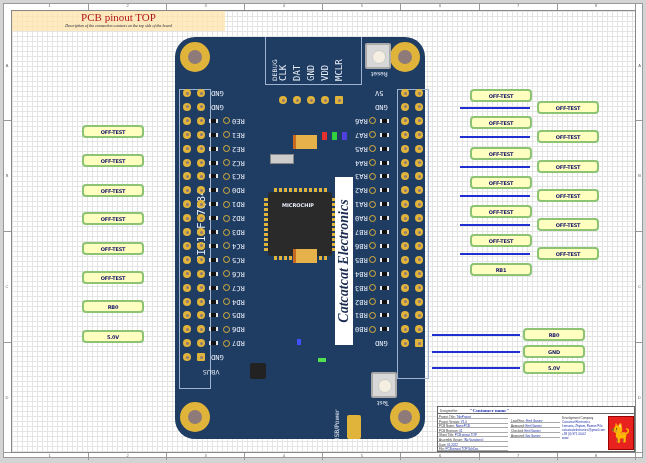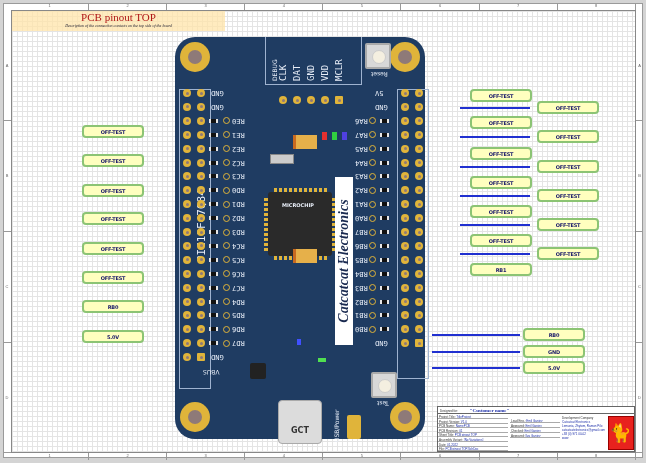--- a/index.html
+++ b/index.html
@@ -198,23 +198,20 @@
   <div class="cap" style="left:118px;top:98px"></div>
   <div class="cap" style="left:118px;top:212px"></div>
   <div style="position:absolute;left:95px;top:117px;width:24px;height:10px;background:#ccc;border:1px solid #888"></div>
   <div class="led" style="left:147px;top:95px;background:#e53030"></div>
   <div class="led" style="left:157px;top:95px;background:#30d040"></div>
   <div class="led" style="left:167px;top:95px;background:#5040e0"></div>
   <div class="led" style="left:143px;top:321px;width:8px;height:4px;background:#50e050"></div>
   <div class="led" style="left:122px;top:302px;width:4px;height:6px;background:#4050ff"></div>
   <div style="position:absolute;left:75px;top:326px;width:16px;height:16px;background:#222;border-radius:2px"></div>
 
-  <div id="usb">
-      <span>GCT</span>
-    </div>
   <div class="small" style="left:158px;top:405px;transform:rotate(-90deg);transform-origin:left top">USB/Power</div>
   <div style="position:absolute;left:172px;top:378px;width:14px;height:24px;background:#e0b43a;border-radius:2px"></div>
   <div class="small" style="left:28px;top:332px;transform:rotate(180deg)">VBUS</div>
   <div class="small" style="left:160px;top:220px;transform:rotate(-110deg);font-size:5px">5.0V</div>
 <div class="pin" style="left:8px;top:52px"></div>
     <div class="pin" style="left:22px;top:52px"></div>
     <div class="plbl" style="left:36px;top:52px">GND</div>
     <div class="pin" style="left:8px;top:65.9px"></div>
     <div class="pin" style="left:22px;top:65.9px"></div>
     <div class="plbl" style="left:36px;top:65.9px">GND</div>

